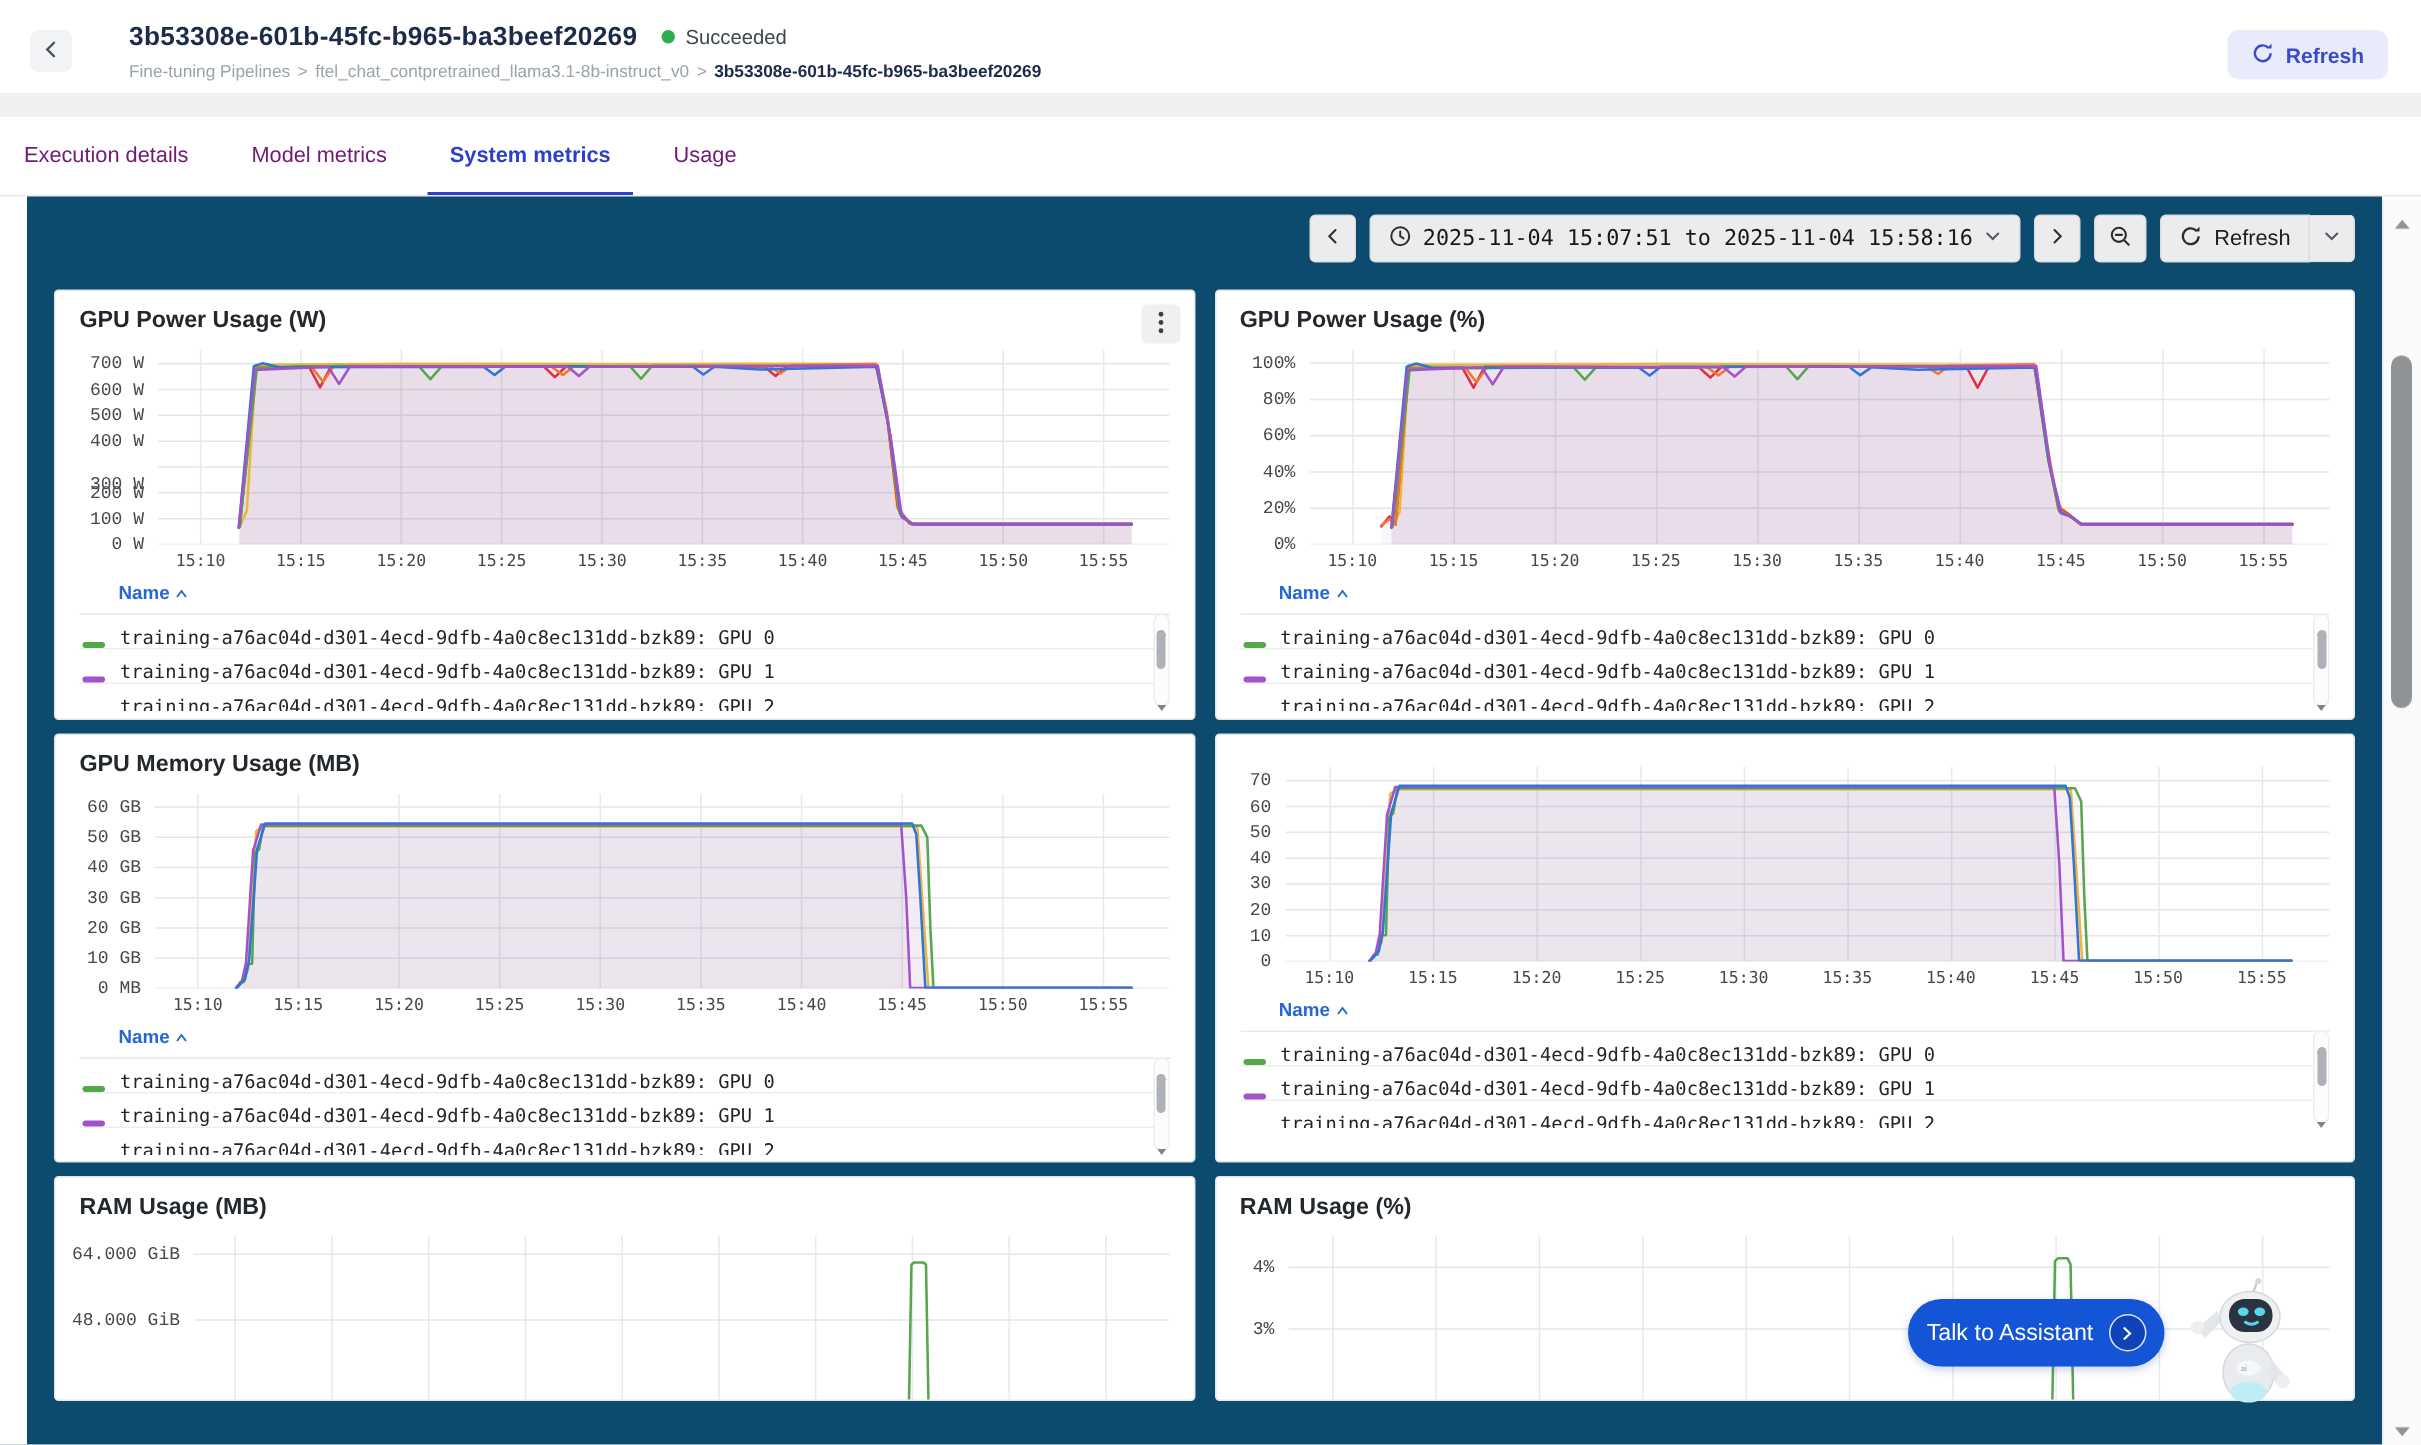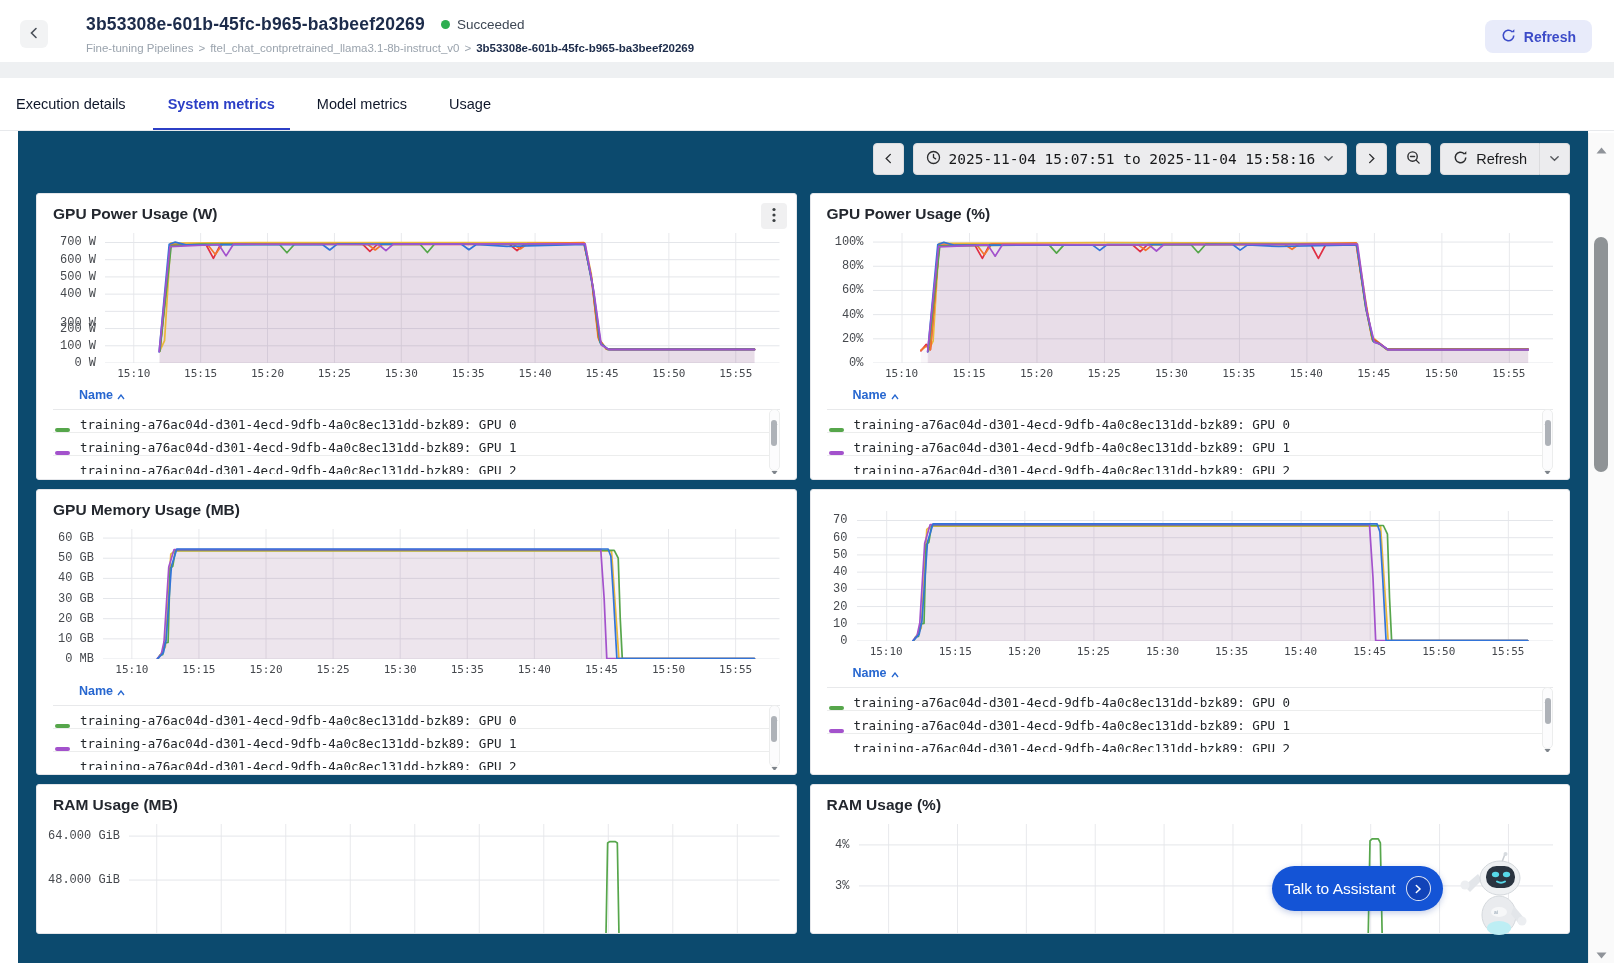--- a/index.html
+++ b/index.html
@@ -20,21 +20,21 @@
   .breadcrumb .sep { margin:0 5px; }
   .breadcrumb b { color:#1c2b4a; font-weight:bold; }
   .header-refresh { position:absolute; right:22px; top:20px; height:33px; padding:0 16px; border:none; border-radius:8px;
      background:#e8ebfa; color:#3c4bc8; font-size:14px; font-weight:bold; display:flex; align-items:center; gap:8px; cursor:pointer;
      font-family:"Liberation Sans", sans-serif; }
 
   .gap-strip { height:16px; background:#eef0f2; }
 
   
   .tabbar { height:53px; background:#fff; border-bottom:1px solid #e7e9ec; display:flex; align-items:stretch; padding:0 1px; }
-  .tab { padding:18px 15px 0 15px; font-size:14.5px; color:#0f172a; cursor:pointer; border-bottom:2.5px solid transparent; margin-right:12px; }
+  .tab { padding:18px 15px 0 15px; font-size:14.5px; color:#701a75; cursor:pointer; border-bottom:2.5px solid transparent; margin-right:12px; }
   .tab.active { color:#2c3fc6; font-weight:bold; border-bottom-color:#2c3fc6; }
 
   
   .content { height:832px; background:#0c4a6e; margin:0 26px 0 18px; overflow:hidden; padding:0 18px; }
 
   .toolbar { display:flex; justify-content:flex-end; align-items:center; gap:9px; margin:12px 0 0 0; height:32px; }
   .tbtn { height:32px; background:#ececee; border:1px solid #dcdcde; border-radius:4px; color:#1c1d1f; display:flex; align-items:center; gap:8px;
           padding:0 9px; font-size:14.5px; cursor:pointer; }
   .tbtn svg { flex:none; }
   .time-btn { padding:0 12px; }
@@ -114,22 +114,22 @@
         </svg>
     </span>
     <span>Refresh</span>
   </button>
 </header>
 
 <div class="gap-strip"></div>
 
 <nav class="tabbar">
   <div class="tab">Execution details</div>
+  <div class="tab">Model metrics</div>
   <div class="tab active">System metrics</div>
-  <div class="tab">Model metrics</div>
   <div class="tab">Usage</div>
 </nav>
 
 <main class="content">
 
   <div class="toolbar">
     <button class="tbtn">
       <span>
         <svg width="11" height="11" viewBox="0 0 12 12">
             <path d="M8 1.5L3.5 6L8 10.5" fill="none" stroke="#2c2d2f" stroke-width="1.5" stroke-linecap="round"></path>

